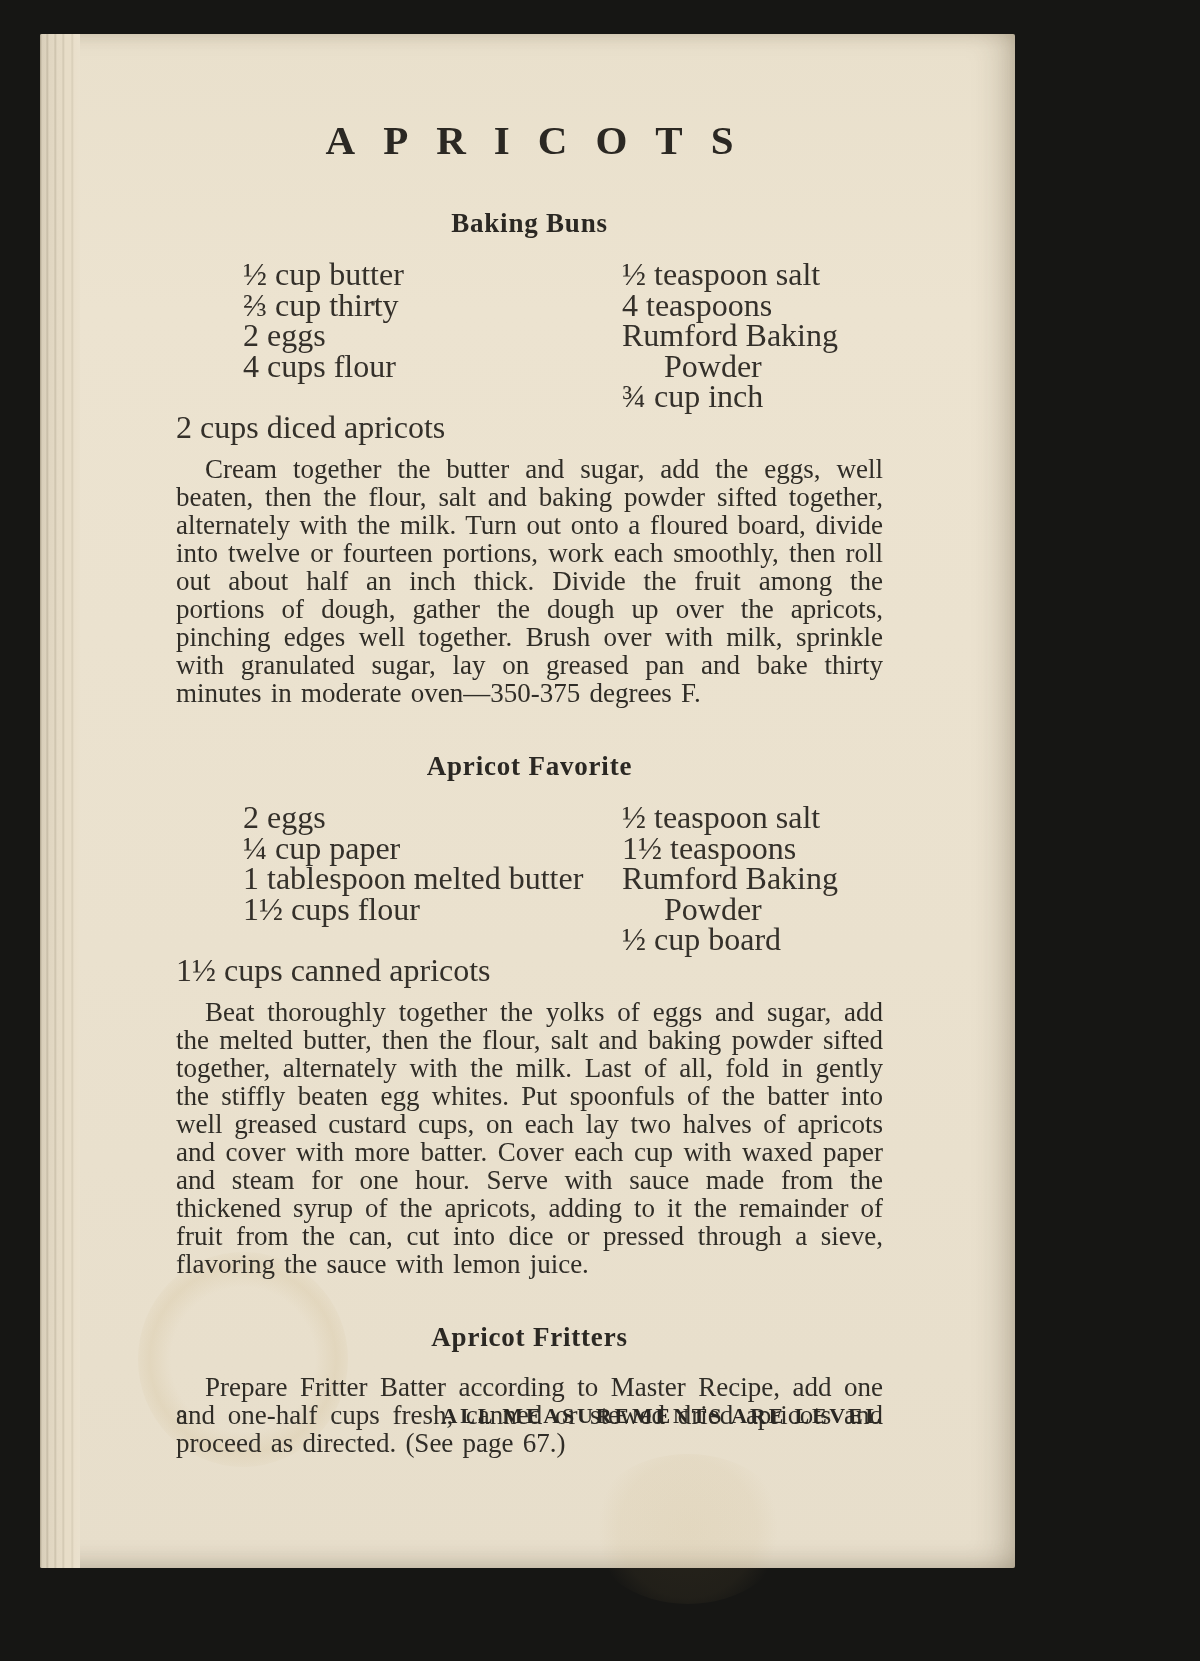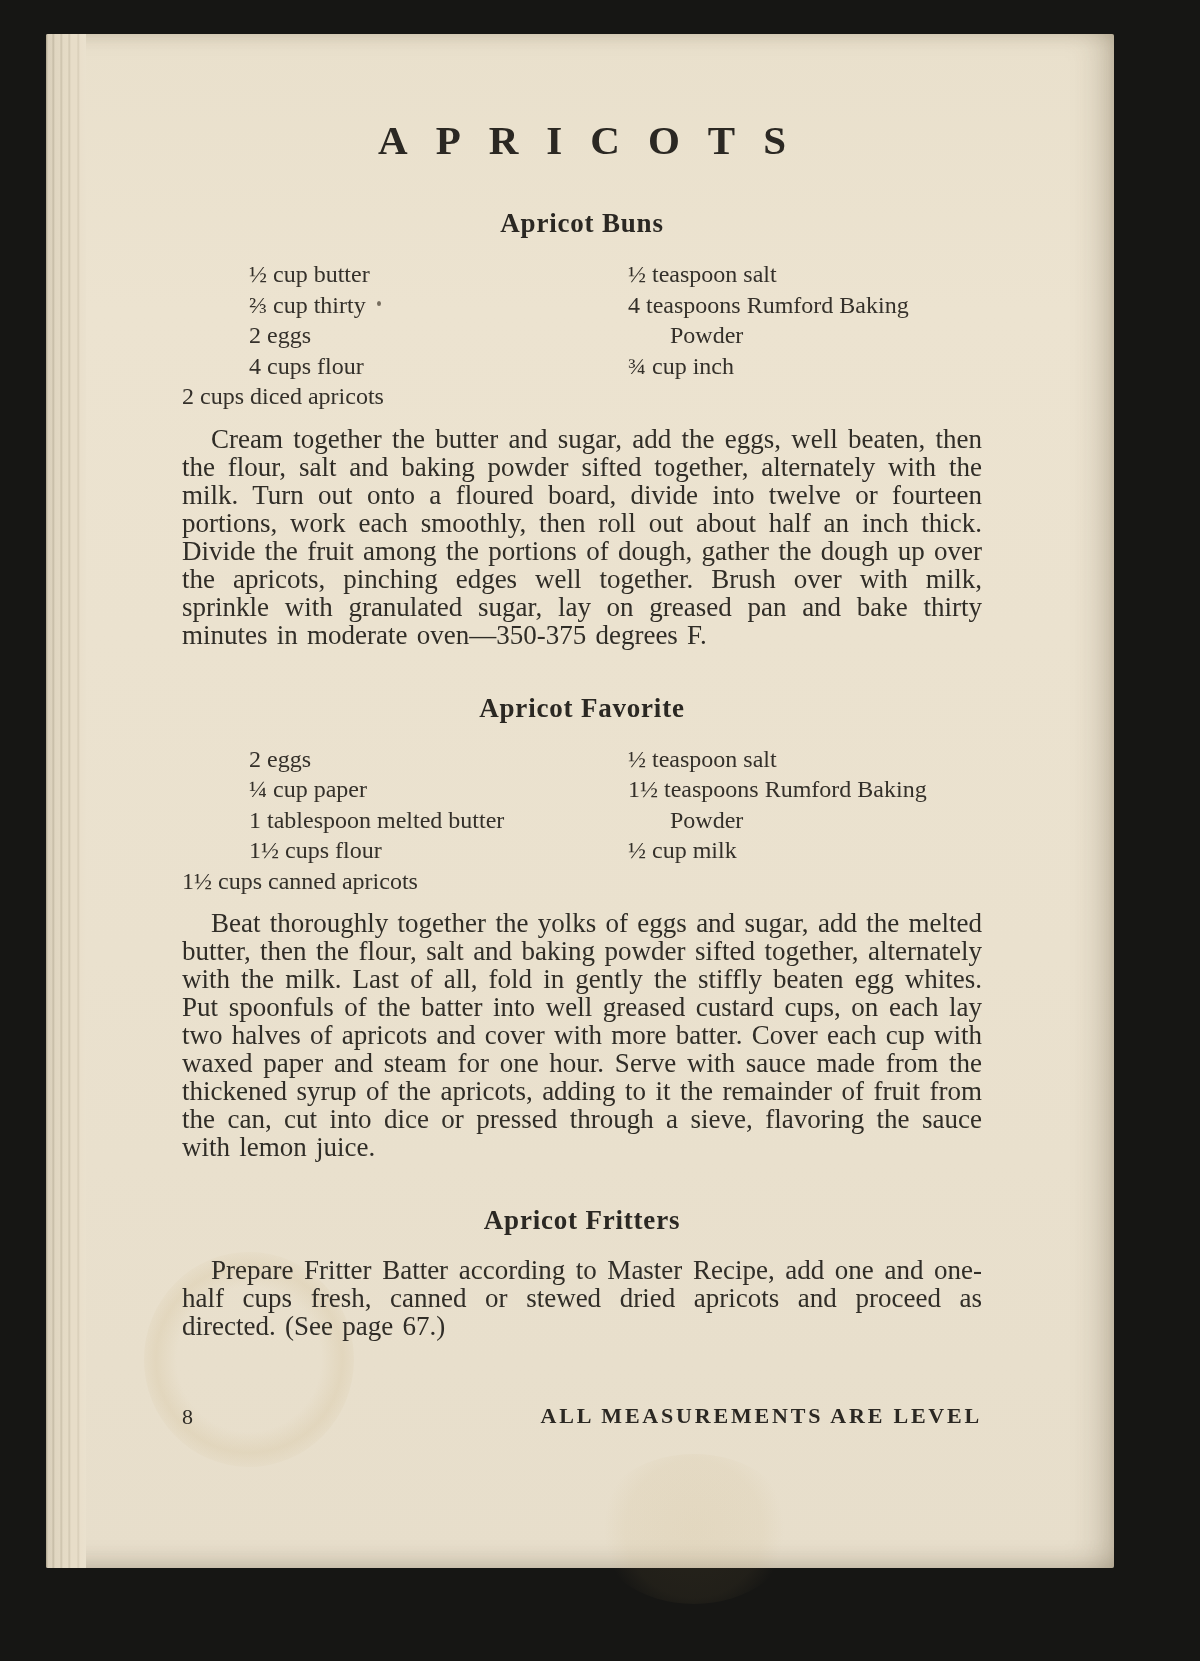--- a/index.html
+++ b/index.html
@@ -9,29 +9,28 @@
     width: 1200px;
     height: 1661px;
     background: #161614;
     overflow: hidden;
     font-family: "Liberation Serif", "DejaVu Serif", serif;
   }
   .page {
     position: absolute;
     left: 40px;
     top: 34px;
-    width: 1068px;
+    width: 975px;
     height: 1534px;
     background: linear-gradient(180deg, #e9e0cc 0%, #ece3d0 18%, #eae1ce 60%, #e7decb 100%);
     border-radius: 2px;
     box-shadow:
       inset -22px 0 34px -14px rgba(70, 55, 30, 0.28),
       inset 0 -14px 26px -12px rgba(70, 55, 30, 0.22),
       inset 0 10px 18px -12px rgba(70, 55, 30, 0.18);
-    margin-left: 6px;
   }
   .page-edges {
     position: absolute;
     left: 0; top: 0; bottom: 0;
     width: 40px;
     background: linear-gradient(90deg,
       #a99f89 0px, #d9cfba 2px, #ddd3be 6px,
       #c2b8a2 7px, #e0d6c1 9px, #e2d8c3 14px,
       #c9bfa9 15px, #e4dac5 17px, #e5dbc6 22px,
       #cfc5af 23px, #e7ddc8 25px, #e7ddc8 31px,
@@ -94,21 +93,21 @@
   }
   .recipe-heading {
     margin-top: 44px;
     margin-bottom: 20px;
     text-align: center;
     font-size: 27px;
     font-weight: 700;
     letter-spacing: 0.8px;
     color: #2b2823;
   }
-  .ingredients { font-size: 24px; line-height: 30.5px; color: #34302a; }
+  .ingredients { font-size: 32px; line-height: 30.5px; color: #34302a; }
   .ing-cols { display: flex; }
   .ing-col-left { margin-left: 67px; width: 379px; }
   .ing-col-right { flex: 1; }
   .ing.indent { padding-left: 42px; }
   .ing-center { text-align: left; }
   .body-para {
     margin-top: 13px;
     font-size: 27px;
     line-height: 28px;
     text-align: justify;
@@ -142,21 +141,21 @@
     <div class="stain-1"></div>
     <div class="stain-2"></div>
     <div class="speck"></div>
 
     <div class="content">
 
       <h1 class="title">APRICOTS</h1>
 
 
       <section>
-        <h2 class="recipe-heading">Apricot Buns</h2>
+        <h2 class="recipe-heading">Baking Buns</h2>
         <div class="ingredients">
           <div class="ing-cols">
             <div class="ing-col-left">
               <div class="ing">½ cup butter</div>
               <div class="ing">⅔ cup thirty</div>
               <div class="ing">2 eggs</div>
               <div class="ing">4 cups flour</div>
             </div>
             <div class="ing-col-right">
               <div class="ing">½ teaspoon salt</div>
@@ -177,21 +176,21 @@
             <div class="ing-col-left">
               <div class="ing">2 eggs</div>
               <div class="ing">¼ cup paper</div>
               <div class="ing">1 tablespoon melted butter</div>
               <div class="ing">1½ cups flour</div>
             </div>
             <div class="ing-col-right">
               <div class="ing">½ teaspoon salt</div>
               <div class="ing">1½ teaspoons Rumford Baking</div>
               <div class="ing indent">Powder</div>
-              <div class="ing">½ cup milk</div>
+              <div class="ing">½ cup board</div>
             </div>
           </div>
           <div class="ing-center">1½ cups canned apricots</div>
         </div>
         <p class="body-para">Beat thoroughly together the yolks of eggs and sugar, add the melted butter, then the flour, salt and baking powder sifted together, alternately with the milk.  Last of all, fold in gently the stiffly beaten egg whites.  Put spoonfuls of the batter into well greased custard cups, on each lay two halves of apricots and cover with more batter.  Cover each cup with waxed paper and steam for one hour.  Serve with sauce made from the thickened syrup of the apricots, adding to it the remainder of fruit from the can, cut into dice or pressed through a sieve, flavoring the sauce with lemon juice.</p>
       </section>
 
       <section>
         <h2 class="recipe-heading">Apricot Fritters</h2>
         <p class="body-para">Prepare Fritter Batter according to Master Recipe, add one and one-half cups fresh, canned or stewed dried apricots and proceed as directed.  (See page 67.)</p>

